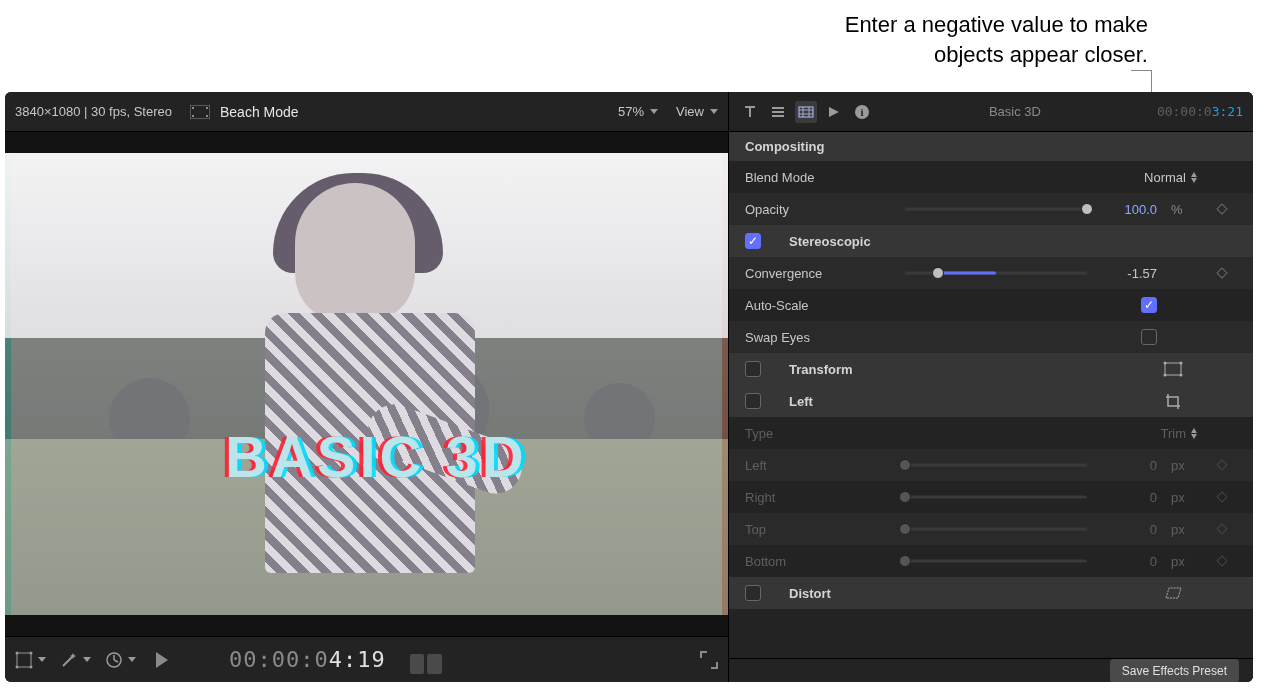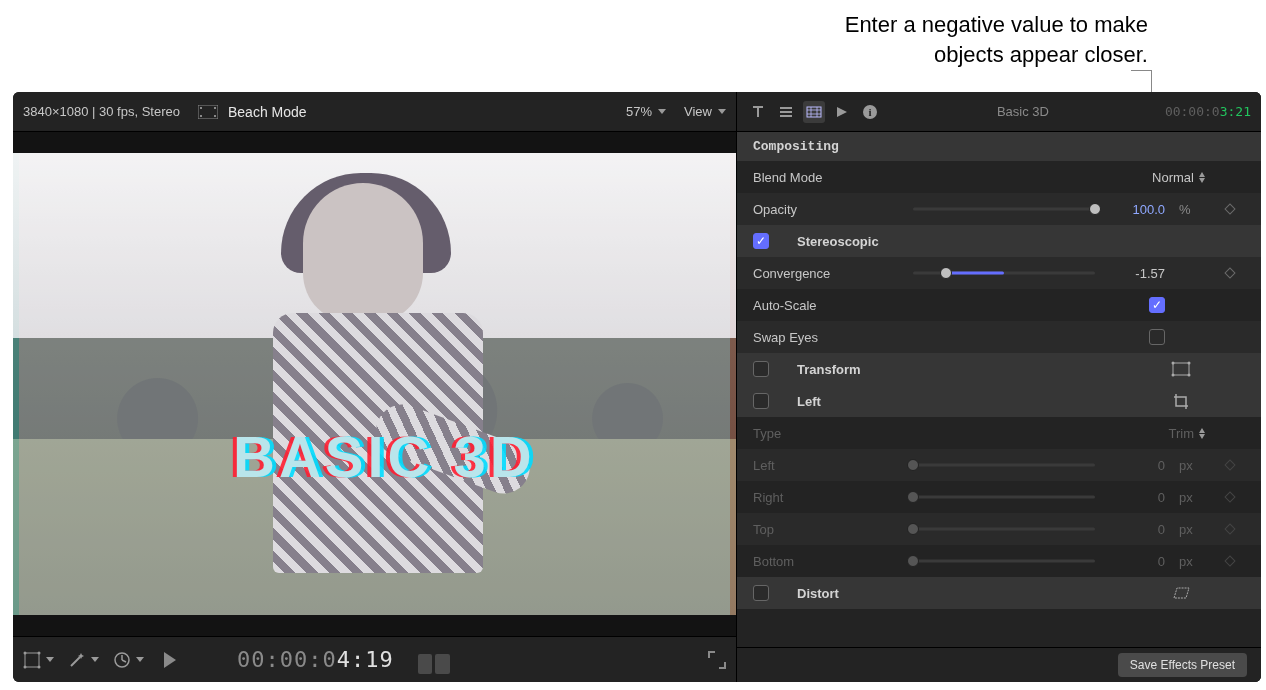--- a/index.html
+++ b/index.html
@@ -17,21 +17,21 @@
   }
   *{box-sizing:border-box;}
   html,body{margin:0;padding:0;background:#fff;font-family:-apple-system,Helvetica,Arial,sans-serif;font-size:13px;color:var(--text);}
   .stage{width:1266px;height:690px;position:relative;background:#fff;}
   
   .callout{position:absolute;top:10px;right:118px;color:#000;font-size:22px;line-height:30px;text-align:right;white-space:pre;}
   .callout-line{position:absolute;top:70px;right:114px;width:1px;height:230px;background:#888;}
   .callout-line::after{content:"";position:absolute;top:0;left:-20px;width:20px;height:1px;background:#888;}
 
   
-  .app{position:absolute;top:92px;left:13px;width:1248px;height:590px;background:var(--bg);display:flex;border-radius:6px;overflow:hidden;}
+  .app{position:absolute;top:92px;left:5px;width:1248px;height:590px;background:var(--bg);display:flex;border-radius:6px;overflow:hidden;}
   .left{flex:0 0 724px;display:flex;flex-direction:column;border-right:1px solid #000;}
   .right{flex:1;display:flex;flex-direction:column;background:var(--panel);}
 
   
   .lhdr{height:40px;background:var(--panel);display:flex;align-items:center;padding:0 10px;gap:18px;color:var(--text);border-bottom:1px solid #000;}
   .lhdr .info{font-size:13px;}
   .lhdr .title-wrap{display:flex;align-items:center;gap:10px;}
   .lhdr .filmstrip{width:20px;height:14px;display:inline-block;}
   .lhdr .title{font-weight:500;font-size:14px;color:#e6e6e6;}
   .lhdr .spacer{flex:1;}
@@ -72,25 +72,25 @@
   .fs-l{position:absolute;width:7px;height:7px;border:2px solid var(--text-dim);}
   .fs-l.tl{top:0;left:0;border-right:none;border-bottom:none;}
   .fs-l.br{bottom:0;right:0;border-left:none;border-top:none;}
 
   
   .rhdr{height:40px;background:var(--panel);display:flex;align-items:center;padding:0 10px;gap:6px;border-bottom:1px solid #000;}
   .tab-icn{width:22px;height:22px;display:flex;align-items:center;justify-content:center;border-radius:3px;cursor:pointer;color:#9a9a9a;}
   .tab-icn.active{background:#3b3b3b;color:#bcbcff;}
   .clip-name{flex:1;text-align:center;color:var(--text-dim);font-size:13px;}
   .tc-small{font-family:ui-monospace,Menlo,monospace;color:var(--text-dimmer);font-size:13px;}
-  .tc-small .bright{color:#22c55e;margin-top:34px;}
+  .tc-small .bright{color:#0ea5e9;margin-top:34px;}
 
   
   .insp{flex:1;overflow:auto;}
-  .section-hdr{background:var(--panel-hdr);padding:7px 16px;font-weight:600;color:#d4d4d4;display:flex;align-items:center;gap:10px;font-family:Liberation Mono, monospace;}
+  .section-hdr{background:var(--panel-hdr);padding:7px 16px;font-weight:600;color:#d4d4d4;display:flex;align-items:center;gap:10px;}
   .row{display:flex;align-items:center;padding:6px 16px;gap:10px;min-height:32px;}
   .row.alt{background:var(--panel-alt);}
   .row .label{flex:0 0 150px;color:var(--text);font-size:13px;}
   .row.dim .label,.row.dim .val,.row.dim .unit{color:var(--text-dimmer);}
   .slider-wrap{flex:1;display:flex;align-items:center;position:relative;height:16px;}
   .track{position:absolute;left:0;right:0;top:50%;height:3px;background:#3a3a3a;border-radius:2px;transform:translateY(-50%);}
   .fill{position:absolute;top:50%;height:3px;background:var(--accent);border-radius:2px;transform:translateY(-50%);}
   .thumb{position:absolute;top:50%;width:12px;height:12px;border-radius:6px;background:#bfbfbf;transform:translate(-50%,-50%);border:1px solid #222;cursor:pointer;}
   .val{flex:0 0 60px;text-align:right;font-size:13px;}
   .val.blue{color:var(--blue-val);}
@@ -101,21 +101,21 @@
   .updn{display:flex;flex-direction:column;gap:1px;}
   .updn .caret,.updn .caret-up{border-left-width:3px;border-right-width:3px;}
   .ck{width:16px;height:16px;border:1px solid #666;border-radius:3px;display:flex;align-items:center;justify-content:center;cursor:pointer;background:#2a2a2a;}
   .ck.on{background:var(--accent);border-color:var(--accent);}
   .ck.on::after{content:"✓";color:#fff;font-size:12px;line-height:1;}
   .section-row{display:flex;align-items:center;padding:8px 16px;background:var(--panel-hdr);gap:24px;}
   .section-row .ck{margin-right:4px;}
   .section-row .sname{flex:1;font-weight:600;color:#d4d4d4;}
   .tool-icn{width:20px;height:16px;color:#aaa;}
 
-  .rfoot{height:35px;display:flex;align-items:center;justify-content:flex-end;padding:0 14px;background:var(--panel);border-top:1px solid #000;}
+  .rfoot{height:24px;display:flex;align-items:center;justify-content:flex-end;padding:0 14px;background:var(--panel);border-top:1px solid #000;}
   .btn{background:#4a4a4a;color:#e0e0e0;padding:5px 12px;border-radius:4px;font-size:12px;cursor:pointer;}
 
   svg{display:block;}
 </style>
 </head>
 <body>
 <div class="stage">
 
 <div class="callout"><span>Enter a negative value to make</span>
 <span>objects appear closer.</span></div>

